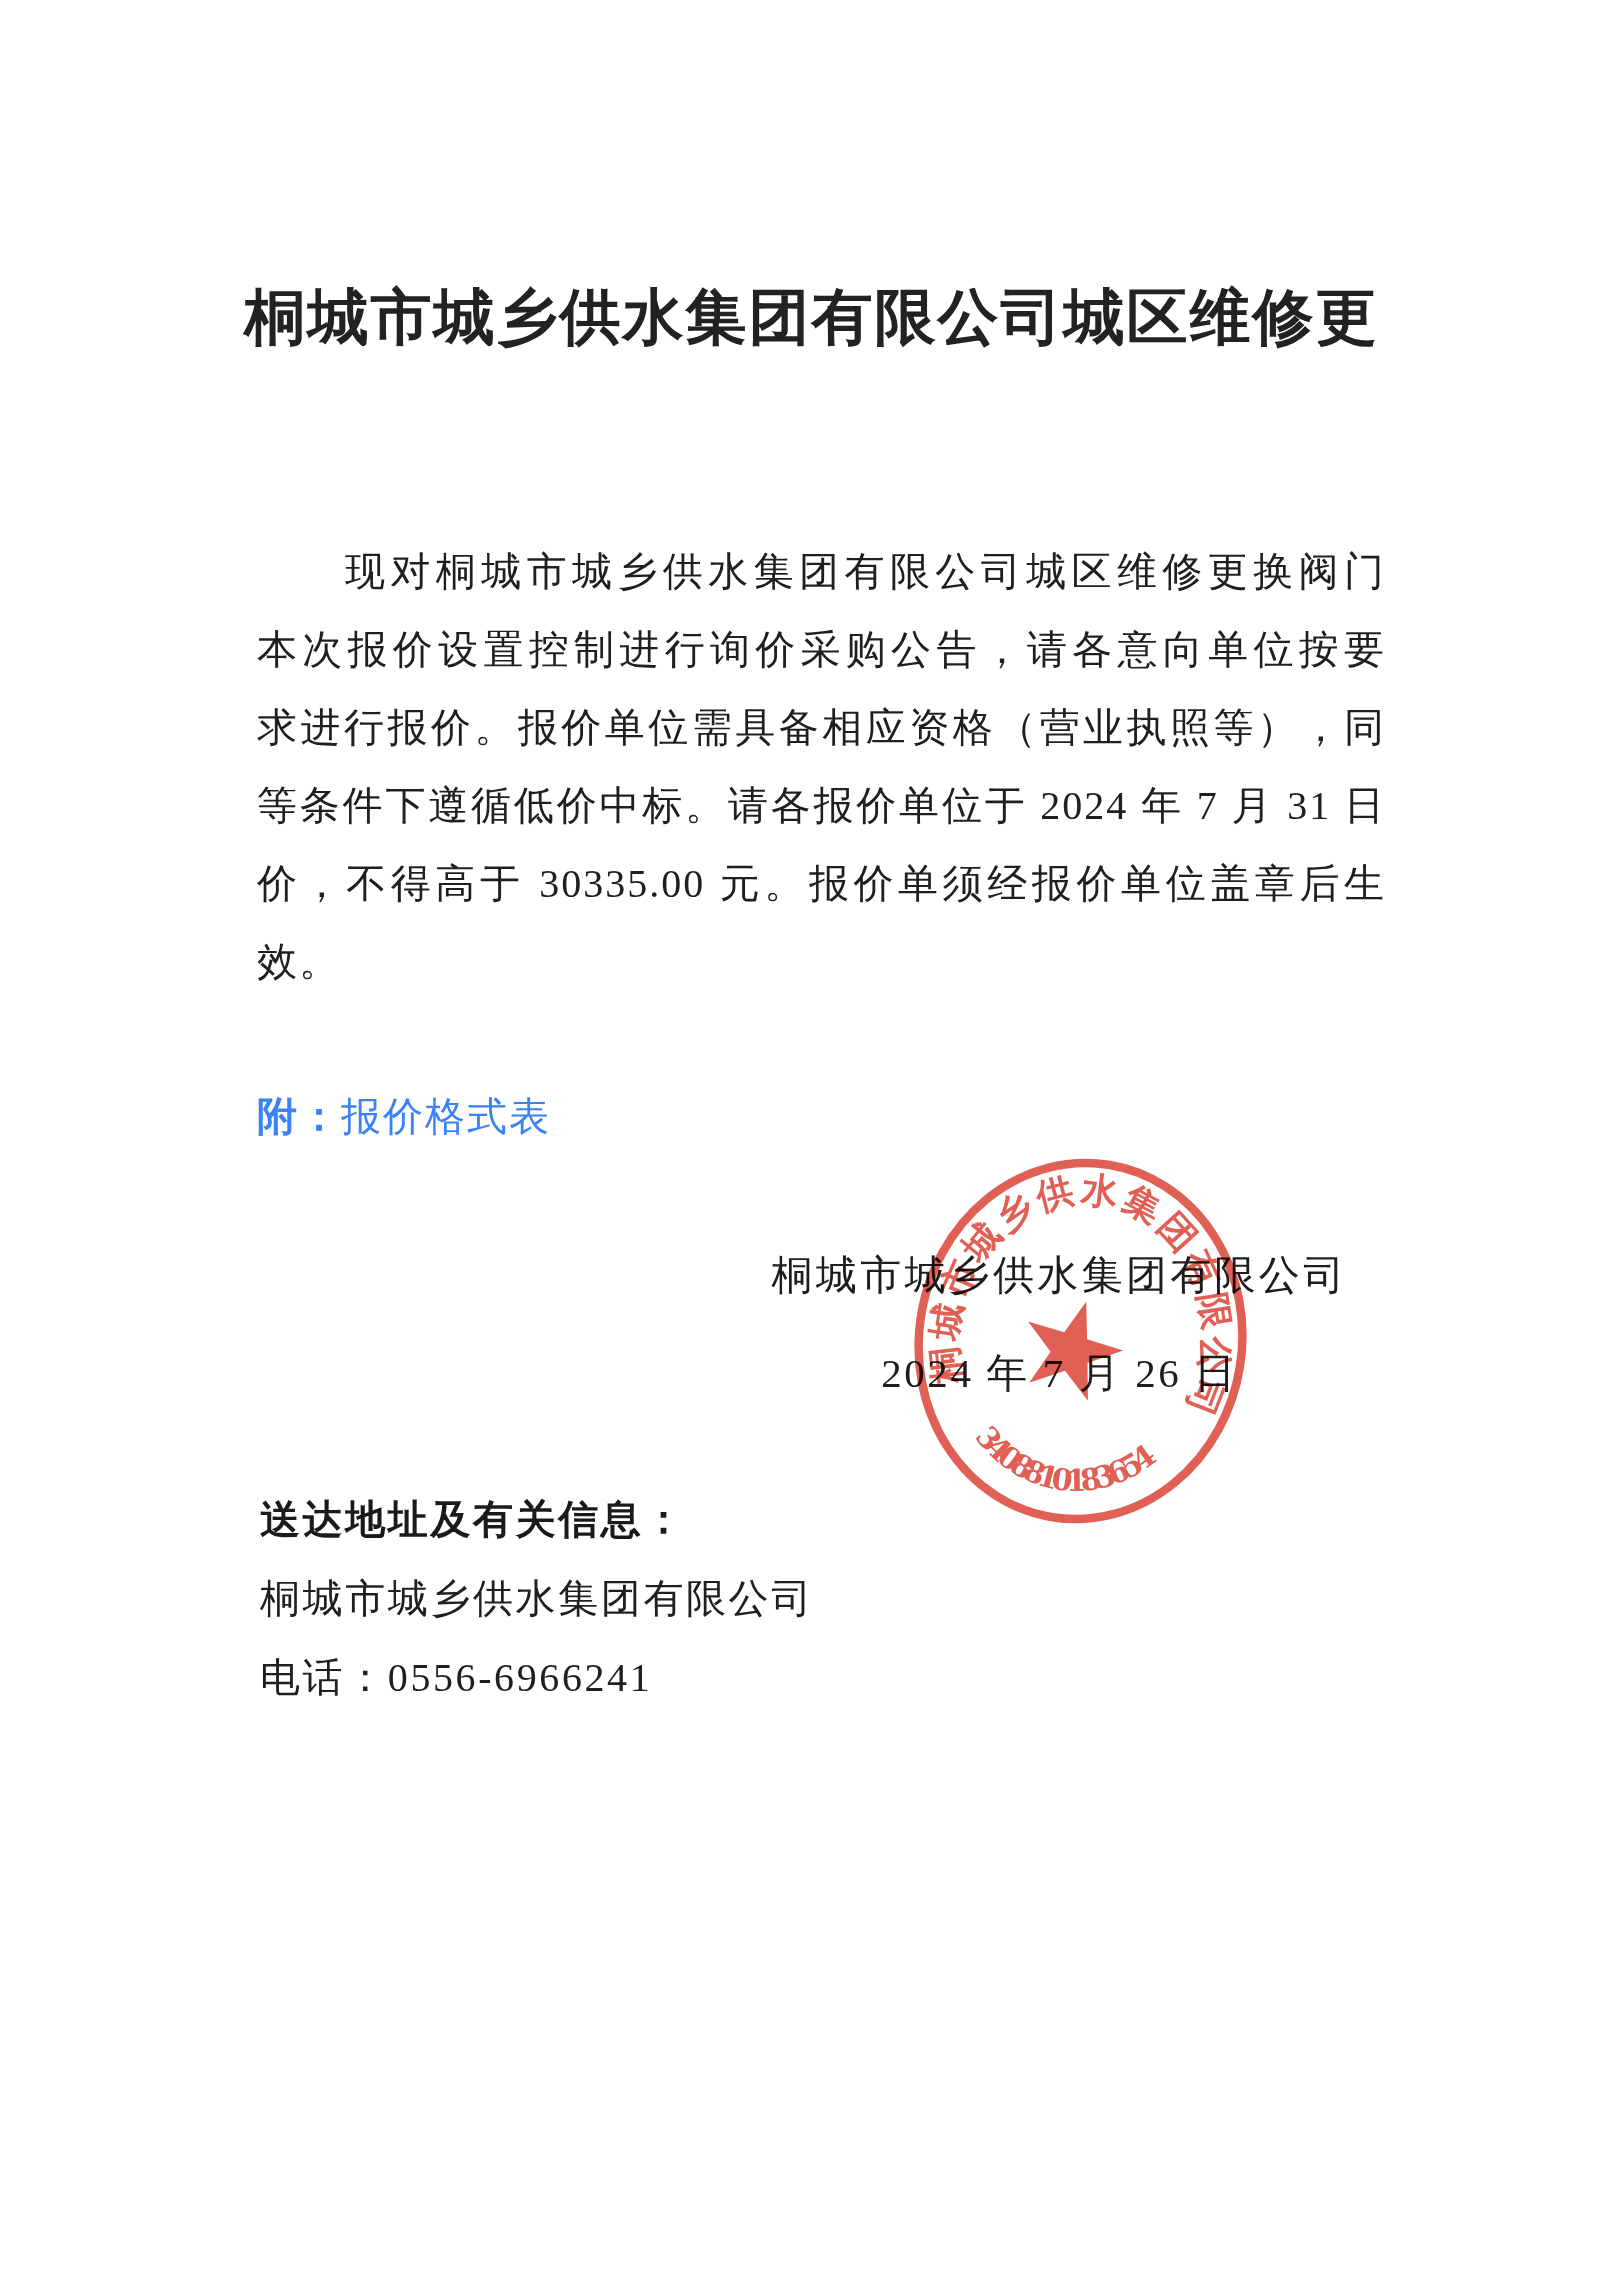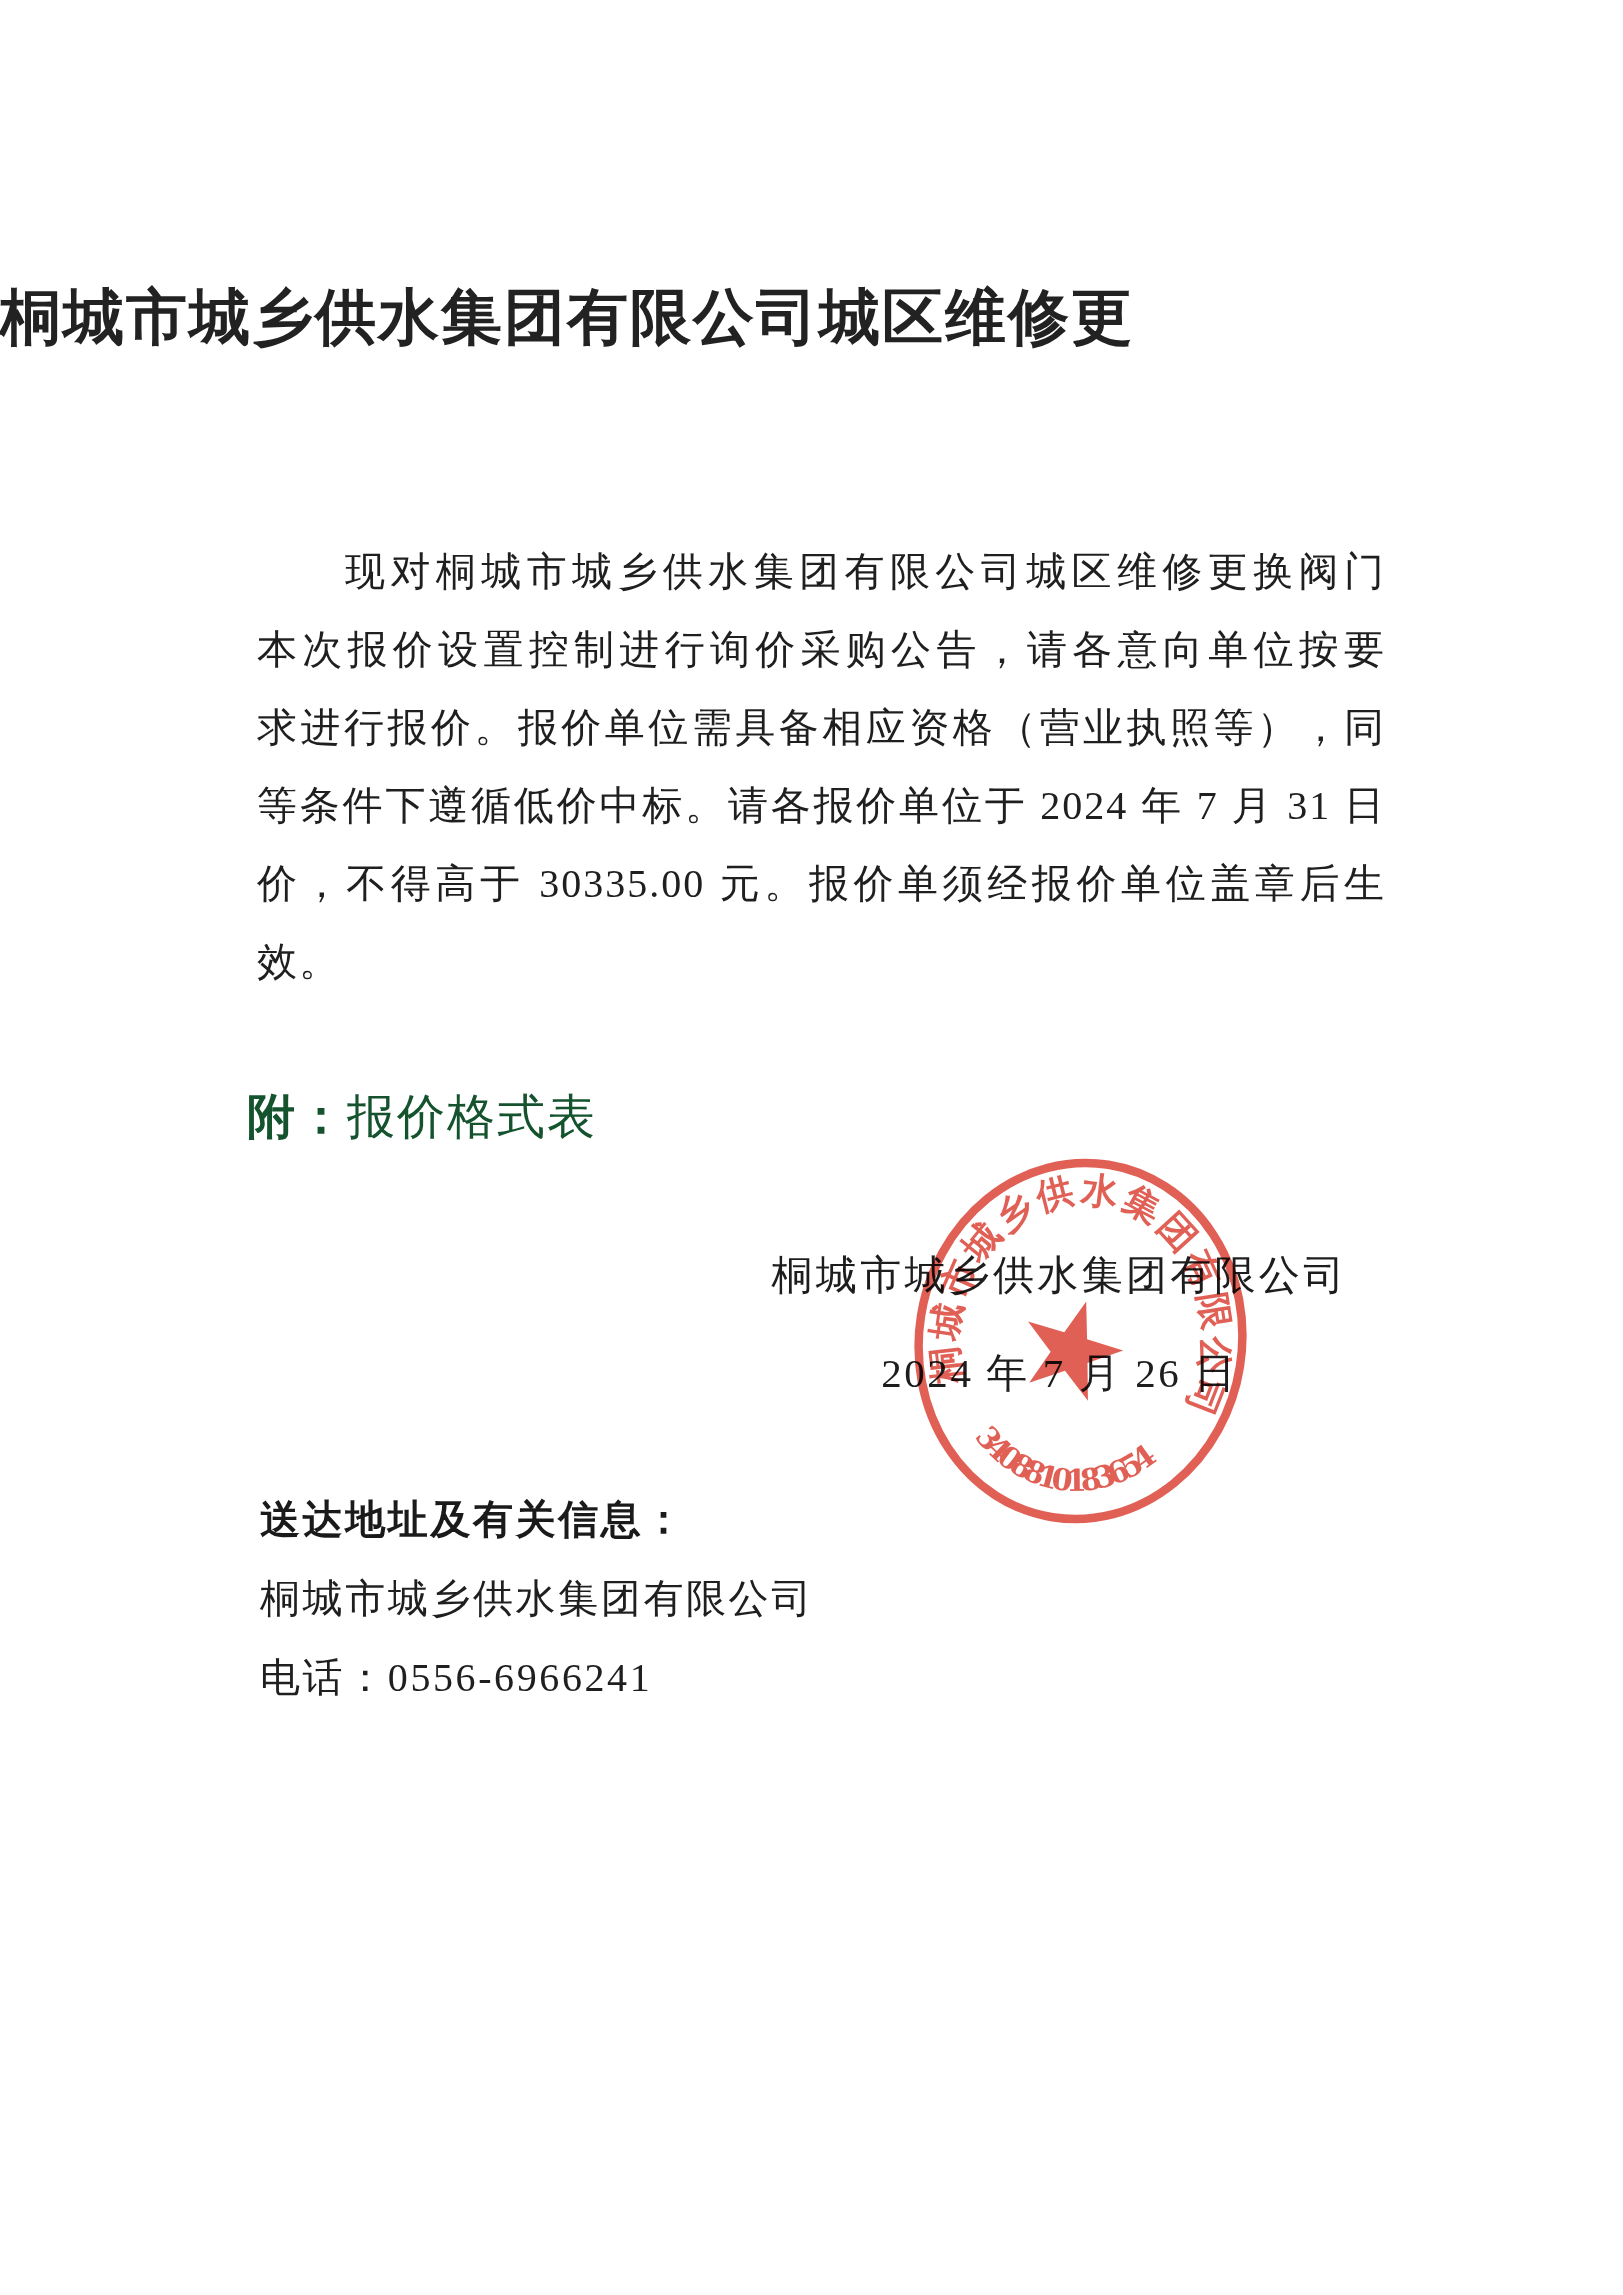--- a/index.html
+++ b/index.html
@@ -15,20 +15,21 @@
     overflow: hidden;
     font-family: "Liberation Serif", "DejaVu Serif", serif;
     color: #1d1d1d;
   }
   
   .title {
     position: absolute;
     top: 276px;
     left: 0;
     width: 1623px;
+    text-align: center;
     font-size: 61px;
     font-weight: 700;
     line-height: 84px;
     letter-spacing: 2px;
     color: #222222;
   }
   
   .body-block {
     position: absolute;
     top: 533px;
@@ -47,26 +48,26 @@
   }
   .indented { text-indent: 88px; }
   .ul-seg {
     text-decoration-thickness: 3.9px;
     text-underline-offset: 9.8px;
     text-decoration-color: #161616;
   }
   .attachment-line {
     position: absolute;
     top: 1078px;
-    left: 247px;
+    left: 257px;
     width: 1129px;
-    font-size: 48px;
+    font-size: 40px;
     line-height: 78px;
     letter-spacing: 2px;
-    color: #14532d;
+    color: #3b82f6;
   }
   .attachment-line .lbl { font-weight: 700; }
   
   .sig-company {
     position: absolute;
     top: 1248px;
     left: 765px;
     width: 589px;
     text-align: center;
     font-size: 41px;

